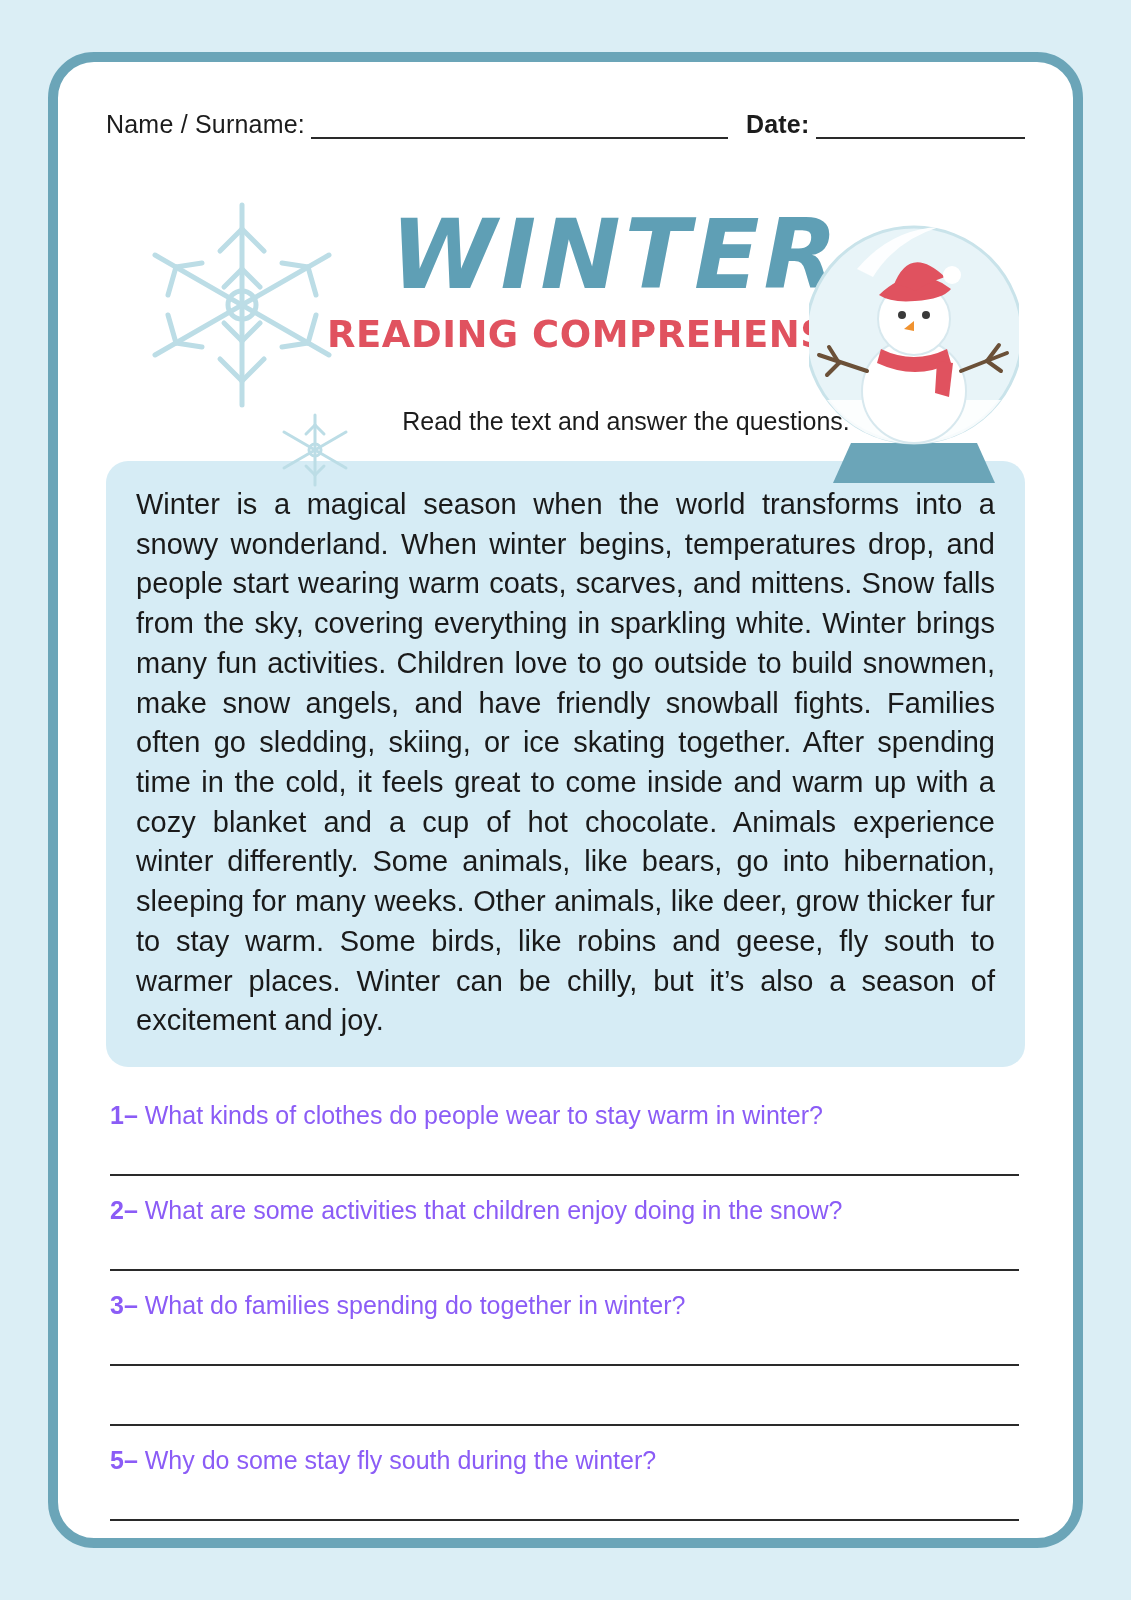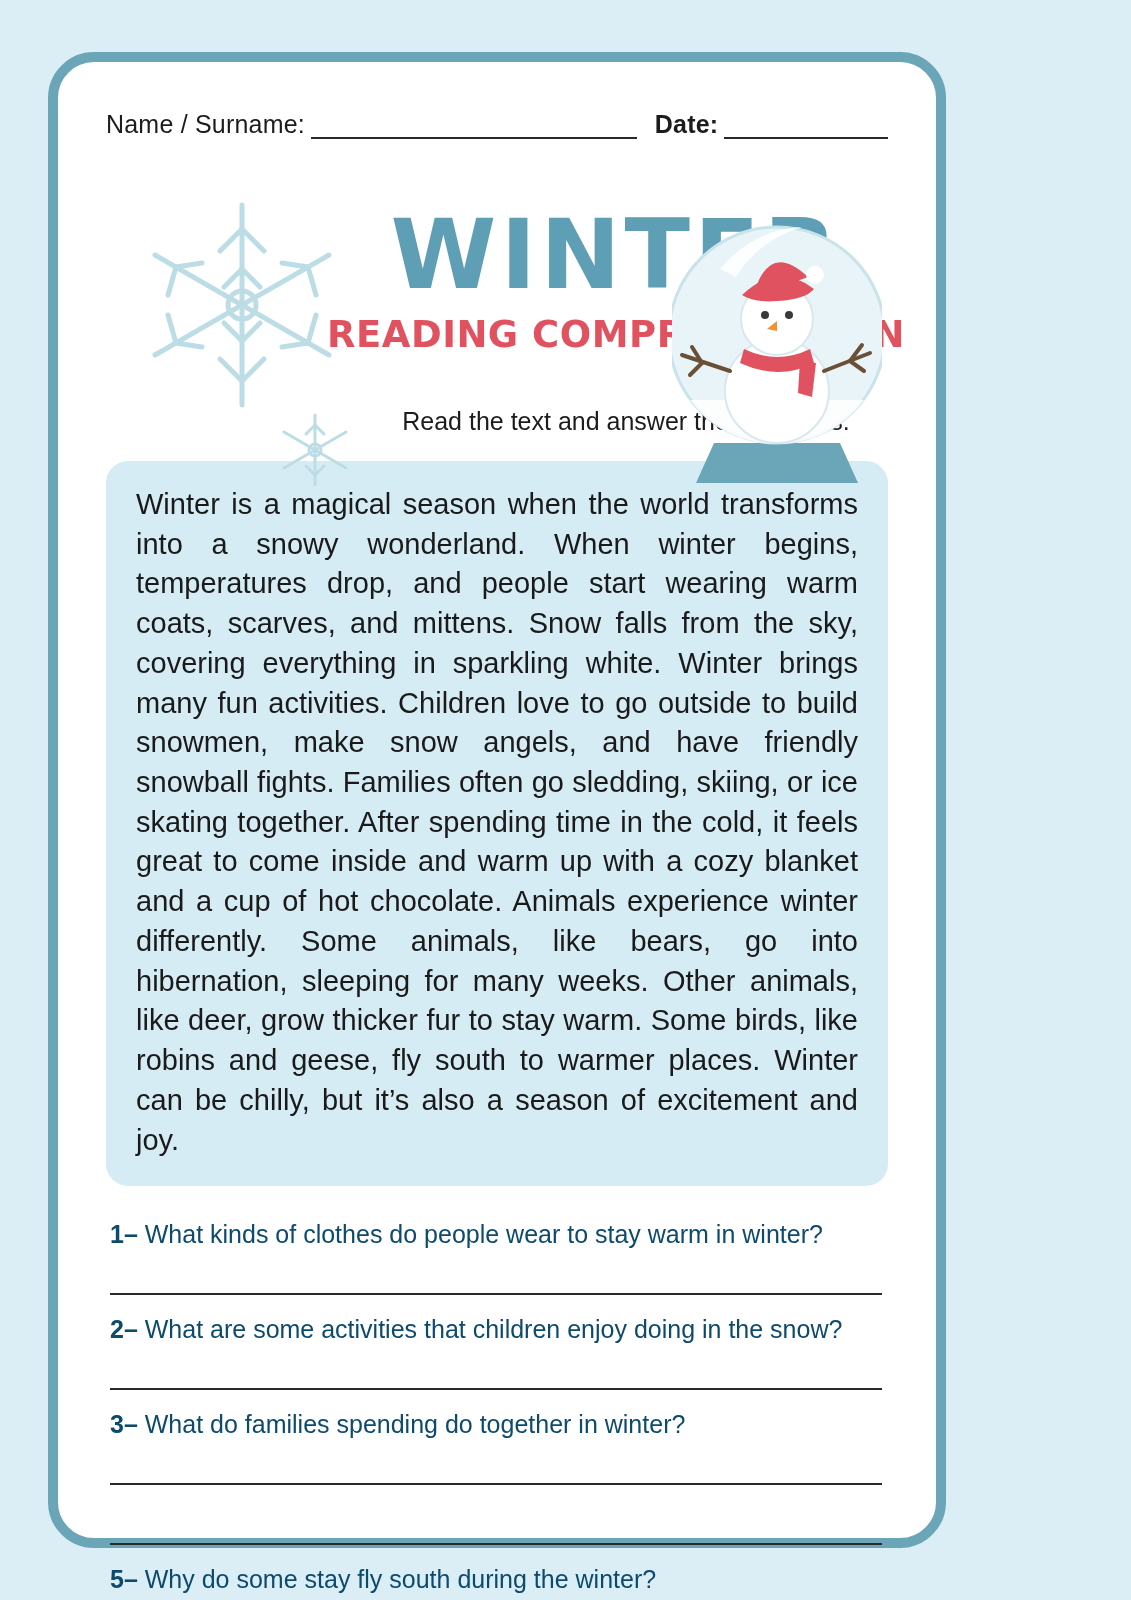--- a/index.html
+++ b/index.html
@@ -10,21 +10,21 @@
     width: 1131px;
     height: 1600px;
     background: #dbeef5;
     font-family: "Liberation Sans", sans-serif;
     overflow: hidden;
   }
   .page {
     position: absolute;
     left: 48px;
     top: 52px;
-    width: 898px;
+    width: 1035px;
     height: 1496px;
     box-sizing: border-box;
     border: 10px solid #6ba5b8;
     border-radius: 46px;
     background: #ffffff;
     padding: 0;
   }
   .inner {
     position: absolute;
     left: 0; top: 0; right: 0; bottom: 0;
@@ -63,20 +63,21 @@
     width: 620px;
     text-align: center;
   }
   .title {
     font-family: "DejaVu Sans", sans-serif;
     font-size: 96px;
     font-weight: bold;
     color: #5f9fb5;
     letter-spacing: 4px;
     line-height: 1;
+    font-style: italic;
   }
   .subtitle {
     font-family: "DejaVu Sans", sans-serif;
     font-size: 37px;
     font-weight: bold;
     color: #e0525f;
     letter-spacing: .5px;
     margin-top: 10px;
   }
   .instructions {
@@ -117,21 +118,21 @@
     box-sizing: border-box;
   }
 
   
   .questions { margin-top: 34px; }
   .q {
     margin-bottom: 6px;
   }
   .q-text {
     font-size: 25px;
-    color: #0c4a6e;
+    color: #8b5cf6;
     padding-left: 4px;
   }
   .q-num {
     font-weight: bold;
   }
   .answer-line {
     border-bottom: 2px solid #2a2a2a;
     height: 38px;
     margin: 0 6px 20px 4px;
   }

